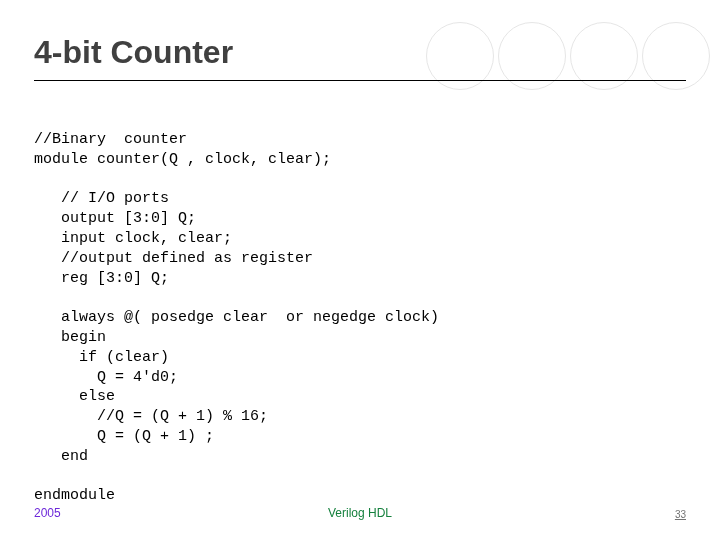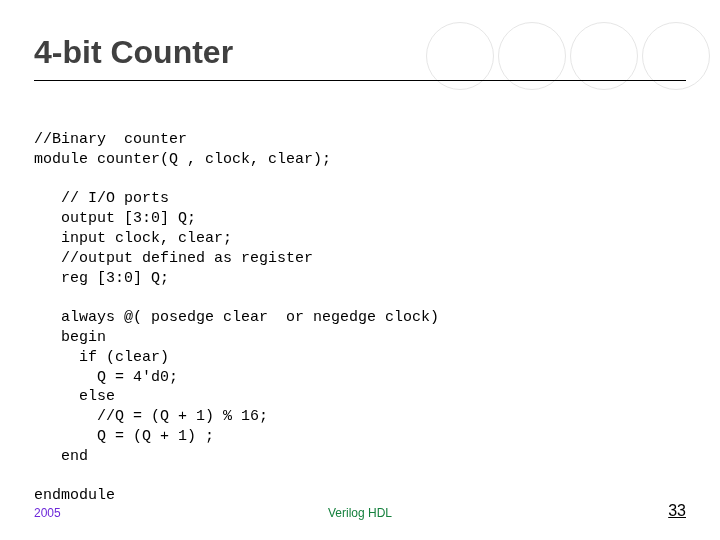--- a/index.html
+++ b/index.html
@@ -62,22 +62,22 @@
     bottom: 20px;
     left: 50%;
     transform: translateX(-50%);
     font-size: 12px;
     color: #15803d;
   }
   .footer-right {
     position: absolute;
     bottom: 20px;
     right: 34px;
-    font-size: 16px;
-    color: #000000;
+    font-size: 10px;
+    color: #737373;
     text-decoration: underline;
   }
 </style>
 </head>
 <body>
 
 <div class="circles">
   <div class="circle"></div>
   <div class="circle"></div>
   <div class="circle"></div>

